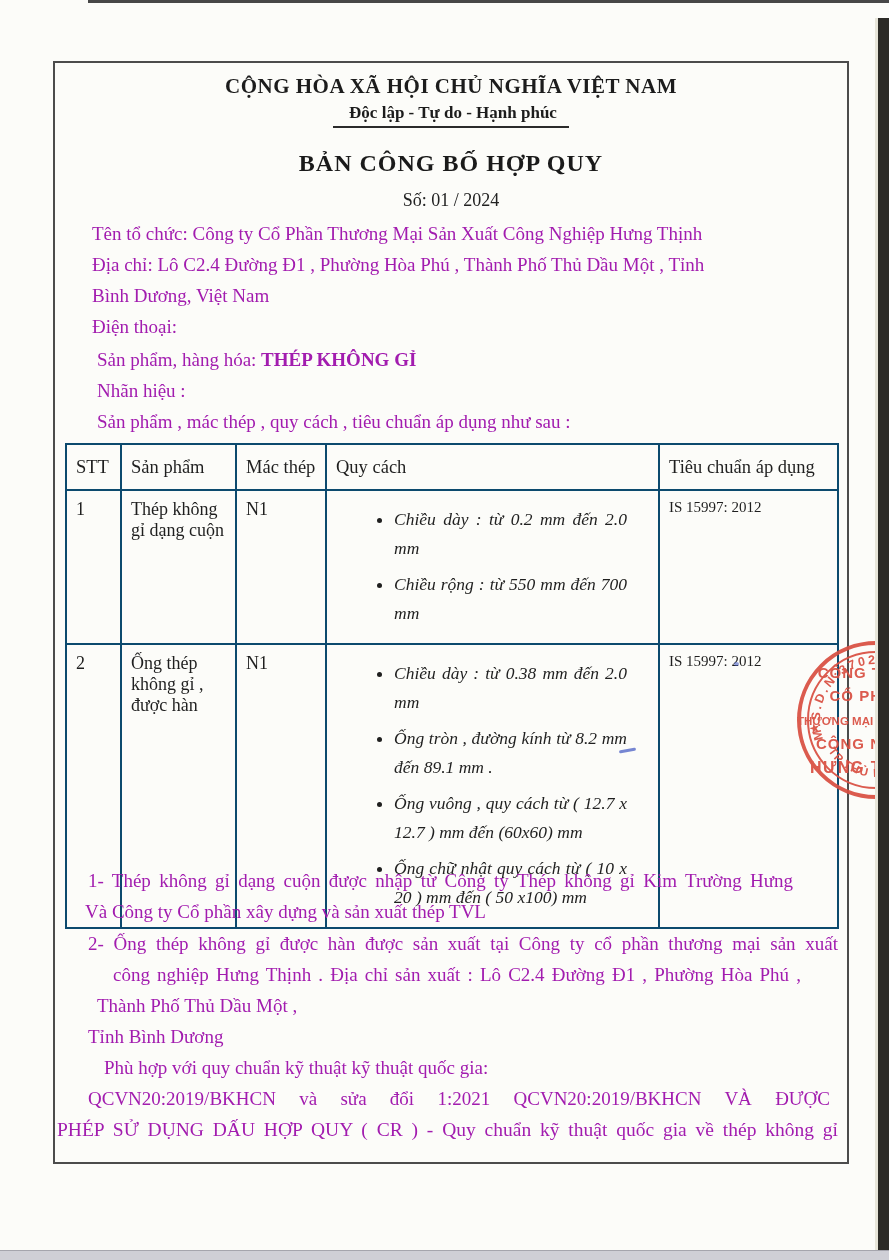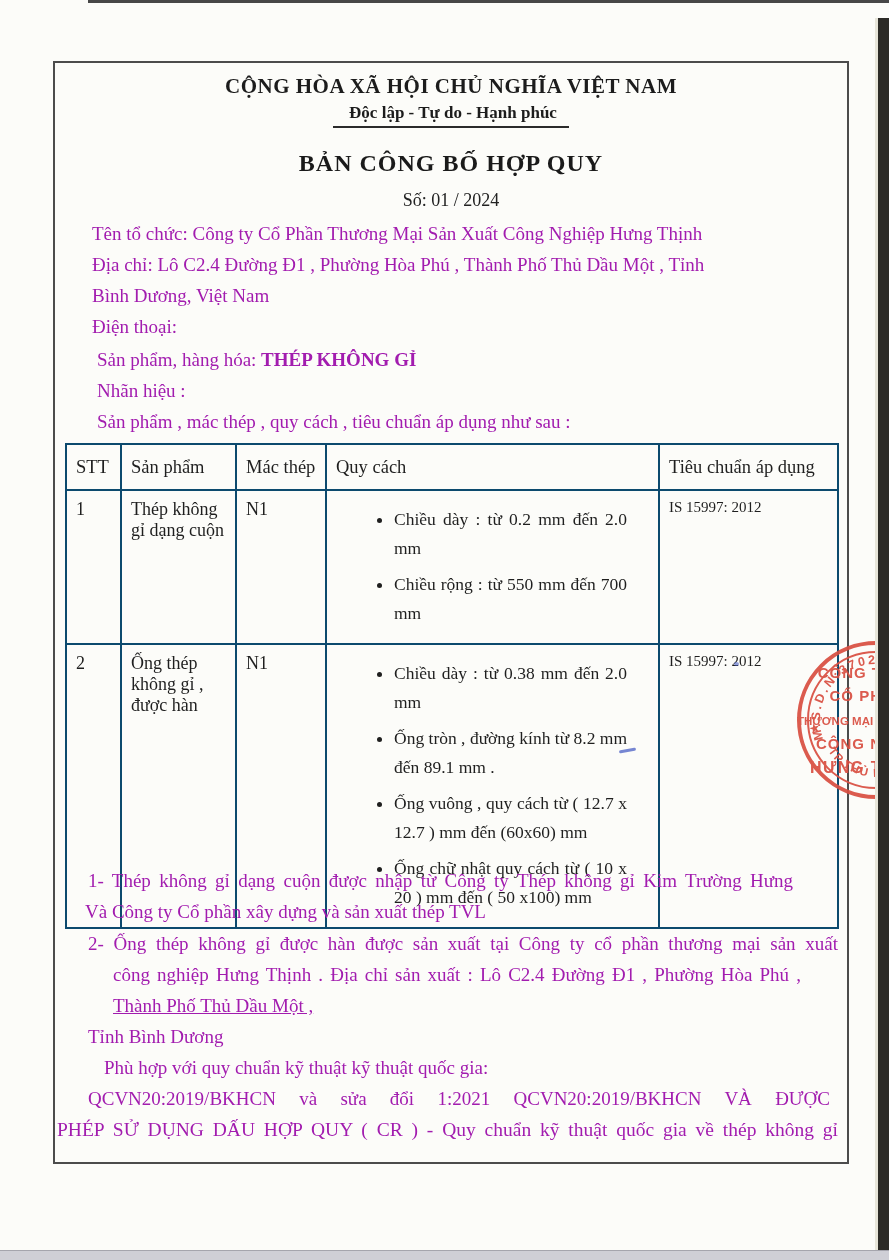--- a/index.html
+++ b/index.html
@@ -38,21 +38,21 @@
   table.products th,table.products td{
     border:2px solid #0c4a6e;vertical-align:top;padding:8px 9px;
     font-weight:normal;text-align:left;
   }
   table.products thead th{height:28px;vertical-align:middle;font-size:18.5px;}
   th.c-stt,td.c-stt{text-align:center;}
   td.c-grade{text-align:center;}
   td.c-prod{text-align:justify;padding:10px 8px;border-radius:10px;}
   tr.r1 td{height:85px;}
   tr.r2 td{height:236px;}
-  td.c-spec{padding:2px 0 0 0;}
+  td.c-spec{padding:2px 0 0 0;font-style:italic;}
   td.c-spec ul{margin:6px 0 0 0;padding:0 22px 0 58px;}
   td.c-spec li{
     font-size:17.5px;line-height:29px;margin-bottom:7px;
     text-align:justify;list-style:disc outside;
   }
   td.c-std{font-size:15px;padding-top:10px;}
 
   
   .stamp{position:absolute;left:770px;top:614px;z-index:4;opacity:.93;}
   .stamp text{font-family:"Liberation Sans","DejaVu Sans",sans-serif;font-weight:bold;}
@@ -131,21 +131,21 @@
         </td>
         <td class="c-std">IS 15997: 2012</td>
       </tr>
     </tbody>
   </table>
 
   <div class="abs body-line just" style="left:88px;top:868px;width:705px;">1- Thép không gỉ dạng cuộn được nhập từ Công ty Thép không gỉ Kim Trường Hưng</div>
   <div class="abs body-line" style="left:85px;top:899px;">Và Công ty Cổ phần xây dựng và sản xuất thép TVL</div>
   <div class="abs body-line just" style="left:88px;top:931px;width:750px;">2- Ống thép không gỉ được hàn được sản xuất tại Công ty cổ phần thương mại sản xuất</div>
   <div class="abs body-line just" style="left:113px;top:962px;width:688px;">công nghiệp Hưng Thịnh . Địa chỉ sản xuất : Lô C2.4 Đường Đ1 , Phường Hòa Phú ,</div>
-  <div class="abs body-line" style="left:113px;top:993px;text-decoration:underline;">Thành Phố Thủ Dầu Một ,</div>
+  <div class="abs body-line" style="left:97px;top:993px;">Thành Phố Thủ Dầu Một ,</div>
   <div class="abs body-line" style="left:88px;top:1024px;">Tỉnh Bình Dương</div>
   <div class="abs body-line" style="left:104px;top:1055px;">Phù hợp với quy chuẩn kỹ thuật kỹ thuật quốc gia:</div>
   <div class="abs body-line just" style="left:88px;top:1086px;width:742px;">QCVN20:2019/BKHCN và sửa đổi 1:2021 QCVN20:2019/BKHCN VÀ ĐƯỢC</div>
   <div class="abs body-line just" style="left:57px;top:1117px;width:781px;font-size:19.5px;">PHÉP SỬ DỤNG DẤU HỢP QUY ( CR ) -  Quy chuẩn kỹ thuật quốc gia về thép không gỉ</div>
 
   <svg class="stamp" width="212" height="212" viewBox="-106 -106 212 212">
     <defs>
       <path id="arcLeft" d="M -52.6 19.2 A 56 56 0 0 1 36.0 -42.9" fill="none"></path>
       <path id="arcBottom" d="M -47.8 31 A 57 57 0 0 0 47.8 31" fill="none"></path>
     </defs>

